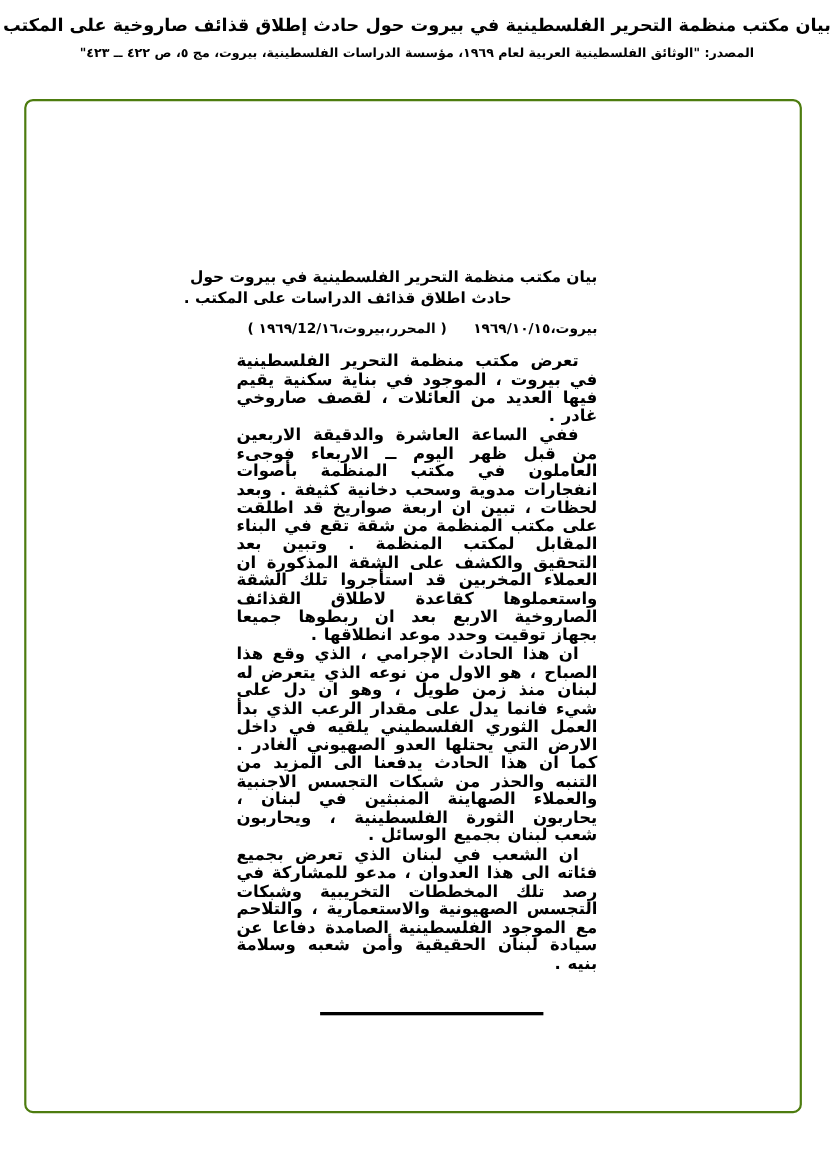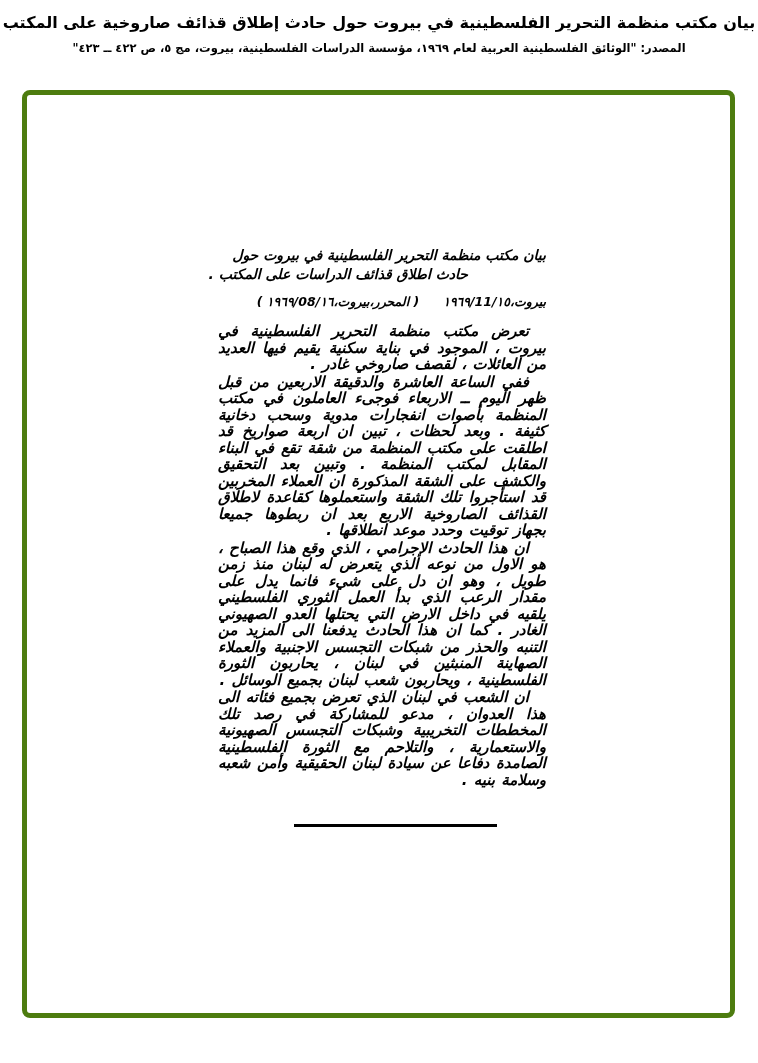--- a/index.html
+++ b/index.html
@@ -40,24 +40,23 @@
     font-weight: bold;
     white-space: nowrap;
   }
   
   .green-frame {
     position: absolute;
     left: 22px;
     top: 90px;
     width: 703px;
     height: 918px;
-    border: 5px solid #4d7c0f;
+    border: 2px solid #4d7c0f;
     border-radius: 8px;
     background: #ffffff;
-    font-style: italic;
   }
   
   .scan {
     position: absolute;
     left: 191px;
     top: 151px;
     width: 328px;
     direction: rtl;
     color: #000000;
     font-weight: bold;
@@ -107,30 +106,30 @@
 
   <div class="green-frame">
     <div class="scan">
 
       <div class="doc-title">
         <div class="line1">بيان مكتب منظمة التحرير الفلسطينية في بيروت حول</div>
         <div class="line2">حادث اطلاق قذائف الدراسات على المكتب .</div>
       </div>
 
       <div class="dateline">
-        <span>بيروت،١٩٦٩/11/١٥</span>
-        <span>( المحرر،بيروت،١٩٦٩/08/١٦ )</span>
+        <span>بيروت،١٩٦٩/١٠/١٥</span>
+        <span>( المحرر،بيروت،١٩٦٩/12/١٦ )</span>
       </div>
 
       <p class="body-p first">تعرض مكتب منظمة التحرير الفلسطينية في بيروت ، الموجود في بناية سكنية يقيم فيها العديد من العائلات ، لقصف صاروخي غادر .</p>
 
       <p class="body-p">ففي الساعة العاشرة والدقيقة الاربعين من قبل ظهر اليوم ــ الاربعاء فوجىء العاملون في مكتب المنظمة بأصوات انفجارات مدوية وسحب دخانية كثيفة . وبعد لحظات ، تبين ان اربعة صواريخ قد اطلقت على مكتب المنظمة من شقة تقع في البناء المقابل لمكتب المنظمة . وتبين بعد التحقيق والكشف على الشقة المذكورة ان العملاء المخربين قد استأجروا تلك الشقة واستعملوها كقاعدة لاطلاق القذائف الصاروخية الاربع بعد ان ربطوها جميعا بجهاز توقيت وحدد موعد انطلاقها .</p>
 
       <p class="body-p">ان هذا الحادث الإجرامي ، الذي وقع هذا الصباح ، هو الاول من نوعه الذي يتعرض له لبنان منذ زمن طويل ، وهو ان دل على شيء فانما يدل على مقدار الرعب الذي بدأ العمل الثوري الفلسطيني يلقيه في داخل الارض التي يحتلها العدو الصهيوني الغادر . كما ان هذا الحادث يدفعنا الى المزيد من التنبه والحذر من شبكات التجسس الاجنبية والعملاء الصهاينة المنبثين في لبنان ، يحاربون الثورة الفلسطينية ، ويحاربون شعب لبنان بجميع الوسائل .</p>
 
-      <p class="body-p">ان الشعب في لبنان الذي تعرض بجميع فئاته الى هذا العدوان ، مدعو للمشاركة في رصد تلك المخططات التخريبية وشبكات التجسس الصهيونية والاستعمارية ، والتلاحم مع الثورة الفلسطينية الصامدة دفاعا عن سيادة لبنان الحقيقية وأمن شعبه وسلامة بنيه .</p>
+      <p class="body-p">ان الشعب في لبنان الذي تعرض بجميع فئاته الى هذا العدوان ، مدعو للمشاركة في رصد تلك المخططات التخريبية وشبكات التجسس الصهيونية والاستعمارية ، والتلاحم مع الموجود الفلسطينية الصامدة دفاعا عن سيادة لبنان الحقيقية وأمن شعبه وسلامة بنيه .</p>
 
       <div class="end-rule"></div>
 
     </div>
   </div>
 
 </div>
 
 </body></html>

